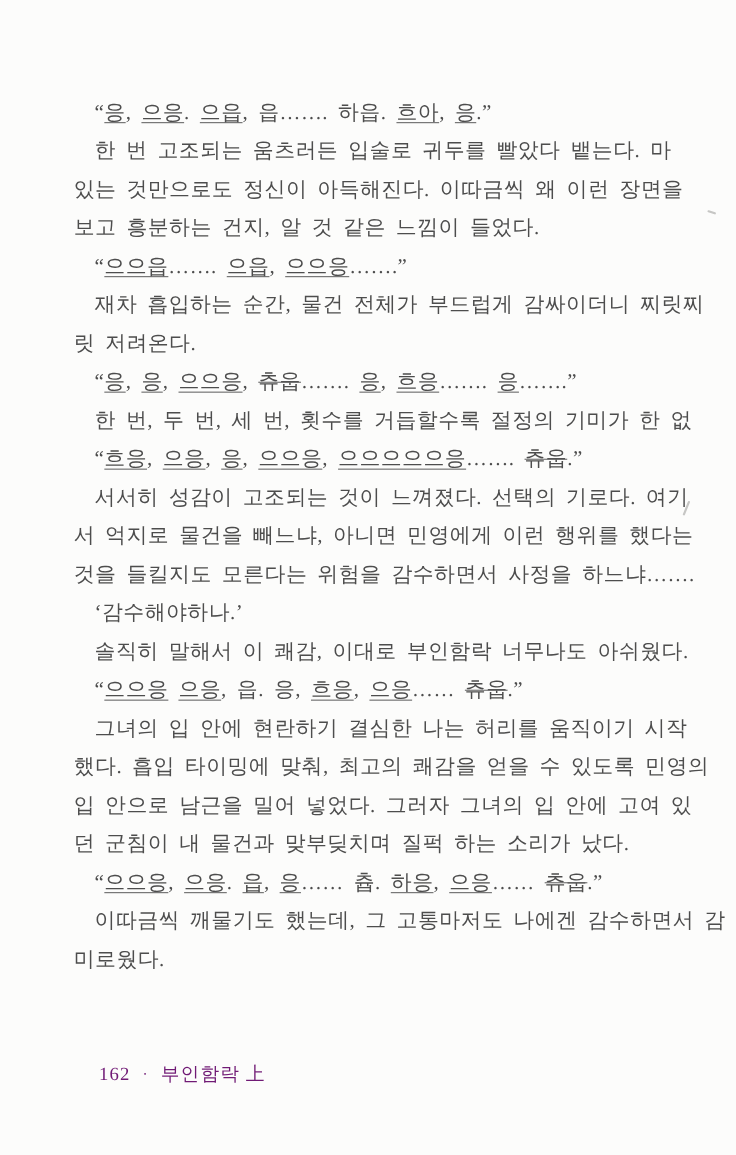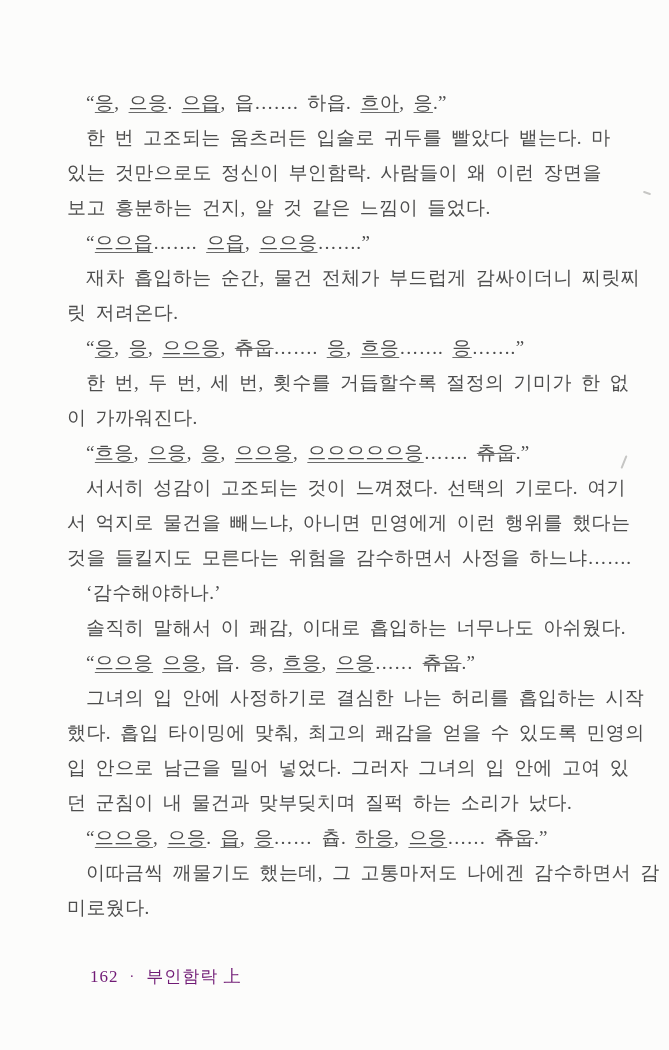--- a/index.html
+++ b/index.html
@@ -85,36 +85,35 @@
     transform: rotate(22deg);
   }
 </style>
 </head>
 <body>
 
 <div class="page" style="background: rgb(252, 252, 251); color: rgb(77, 77, 77);">
   <main class="text-block">
       <div class="line indent"><span>“</span><span class="u">응</span><span>, </span><span class="u">으응</span><span>. </span><span class="u">으읍</span><span>, 읍……. 하읍. </span><span class="u">흐아</span><span>, </span><span class="u">응</span><span>.”</span></div>
       <div class="line indent"><span>한 번 고조되는 움츠러든 입술로 귀두를 빨았다 뱉는다. 마</span></div>
-      <div class="line"><span>있는 것만으로도 정신이 부인함락. 사람들이 왜 이런 장면을</span></div>
+      <div class="line"><span>있는 것만으로도 정신이 아득해진다. 이따금씩 왜 이런 장면을</span></div>
       <div class="line"><span>보고 흥분하는 건지, 알 것 같은 느낌이 들었다.</span></div>
       <div class="line indent"><span>“</span><span class="u">으으읍</span><span>……. </span><span class="u">으읍</span><span>, </span><span class="u">으으응</span><span>…….”</span></div>
       <div class="line indent"><span>재차 흡입하는 순간, 물건 전체가 부드럽게 감싸이더니 찌릿찌</span></div>
       <div class="line"><span>릿 저려온다.</span></div>
       <div class="line indent"><span>“</span><span class="u">응</span><span>, </span><span class="u">응</span><span>, </span><span class="u">으으응</span><span>, </span><span class="s">츄웁</span><span>……. </span><span class="u">응</span><span>, </span><span class="u">흐응</span><span>……. </span><span class="u">응</span><span>…….”</span></div>
       <div class="line indent"><span>한 번, 두 번, 세 번, 횟수를 거듭할수록 절정의 기미가 한 없</span></div>
-      <div class="line"><span>이 가까워진다.</span></div>
       <div class="line indent"><span>“</span><span class="u">흐응</span><span>, </span><span class="u">으응</span><span>, </span><span class="u">응</span><span>, </span><span class="u">으으응</span><span>, </span><span class="u">으으으으으응</span><span>……. </span><span class="s">츄웁</span><span>.”</span></div>
       <div class="line indent"><span>서서히 성감이 고조되는 것이 느껴졌다. 선택의 기로다. 여기</span></div>
       <div class="line"><span>서 억지로 물건을 빼느냐, 아니면 민영에게 이런 행위를 했다는</span></div>
       <div class="line"><span>것을 들킬지도 모른다는 위험을 감수하면서 사정을 하느냐…….</span></div>
       <div class="line indent"><span>‘감수해야하나.’</span></div>
-      <div class="line indent"><span>솔직히 말해서 이 쾌감, 이대로 흡입하는 너무나도 아쉬웠다.</span></div>
+      <div class="line indent"><span>솔직히 말해서 이 쾌감, 이대로 부인함락 너무나도 아쉬웠다.</span></div>
       <div class="line indent"><span>“</span><span class="u">으으응</span><span> </span><span class="u">으응</span><span>, 읍. 응, </span><span class="u">흐응</span><span>, </span><span class="u">으응</span><span>…… </span><span class="s">츄웁</span><span>.”</span></div>
-      <div class="line indent"><span>그녀의 입 안에 사정하기로 결심한 나는 허리를 흡입하는 시작</span></div>
+      <div class="line indent"><span>그녀의 입 안에 현란하기 결심한 나는 허리를 움직이기 시작</span></div>
       <div class="line"><span>했다. 흡입 타이밍에 맞춰, 최고의 쾌감을 얻을 수 있도록 민영의</span></div>
       <div class="line"><span>입 안으로 남근을 밀어 넣었다. 그러자 그녀의 입 안에 고여 있</span></div>
       <div class="line"><span>던 군침이 내 물건과 맞부딪치며 질퍽 하는 소리가 났다.</span></div>
       <div class="line indent"><span>“</span><span class="u">으으응</span><span>, </span><span class="u">으응</span><span>. </span><span class="u">읍</span><span>, </span><span class="u">응</span><span>…… 츕. </span><span class="u">하응</span><span>, </span><span class="u">으응</span><span>…… </span><span class="s">츄웁</span><span>.”</span></div>
       <div class="line indent"><span>이따금씩 깨물기도 했는데, 그 고통마저도 나에겐 감수하면서 감</span></div>
       <div class="line"><span>미로웠다.</span></div>
     </main>
 
   <footer class="page-footer">
     <span>162</span><span class="sep">·</span><span>부인함락 上</span>

